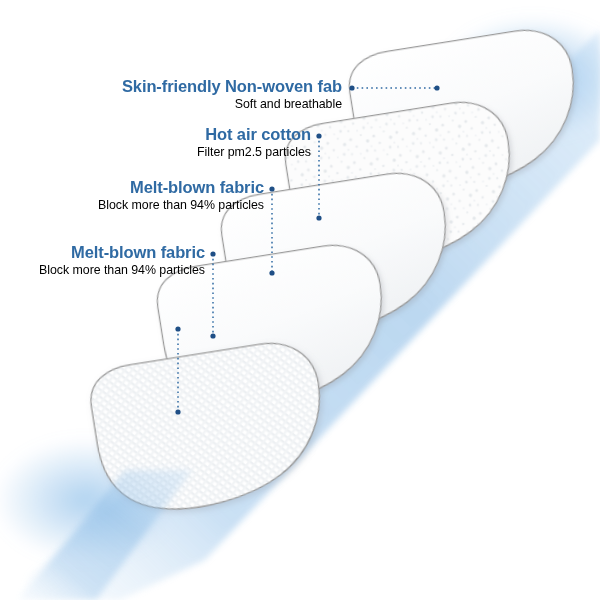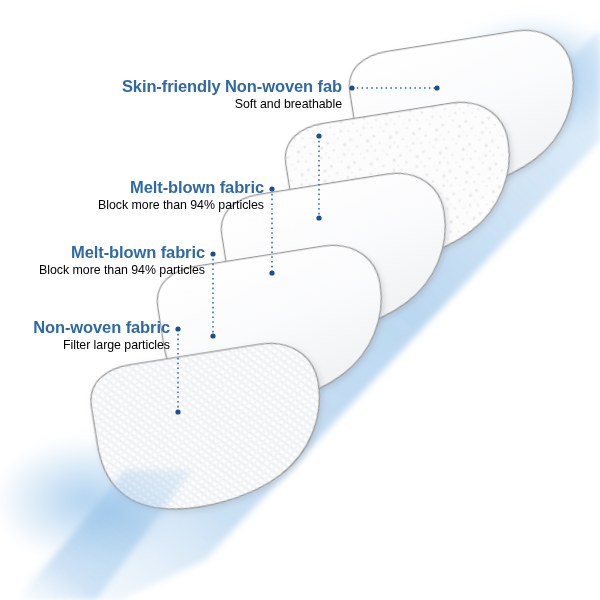--- a/index.html
+++ b/index.html
@@ -207,31 +207,29 @@
   </svg>
 
   <div class="labels">
 
     <div class="label-block" style="right:258px;top:78px;">
       <div class="label-title">Skin-friendly Non-woven fab</div>
       <div class="label-sub">Soft and breathable</div>
     </div>
 
     <div class="label-block" style="right:289px;top:126px;">
+      <div class="label-title">Hot air cotton</div>
+      <div class="label-sub">Filter pm2.5 particles</div>
     </div>
 
     <div class="label-block" style="right:336px;top:179px;">
       <div class="label-title">Melt-blown fabric</div>
       <div class="label-sub">Block more than 94% particles</div>
     </div>
 
     <div class="label-block" style="right:395px;top:244px;">
       <div class="label-title">Melt-blown fabric</div>
       <div class="label-sub">Block more than 94% particles</div>
     </div>
 
-    <div class="label-block" style="right:430px;top:319px;">
-      <div class="label-title">Non-woven fabric</div>
-      <div class="label-sub">Filter large particles</div>
-    </div>
 
   </div>
 </div>
 
 </body></html>

